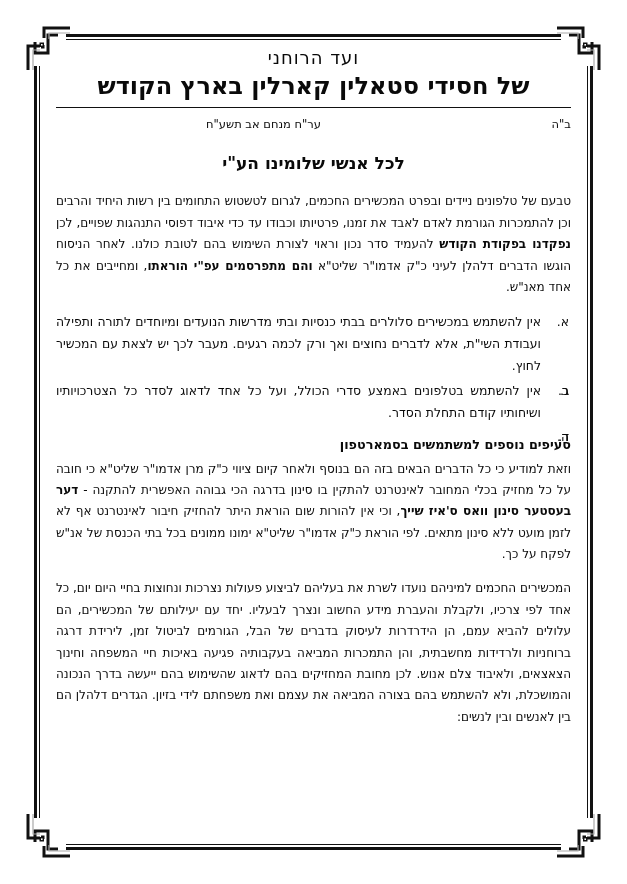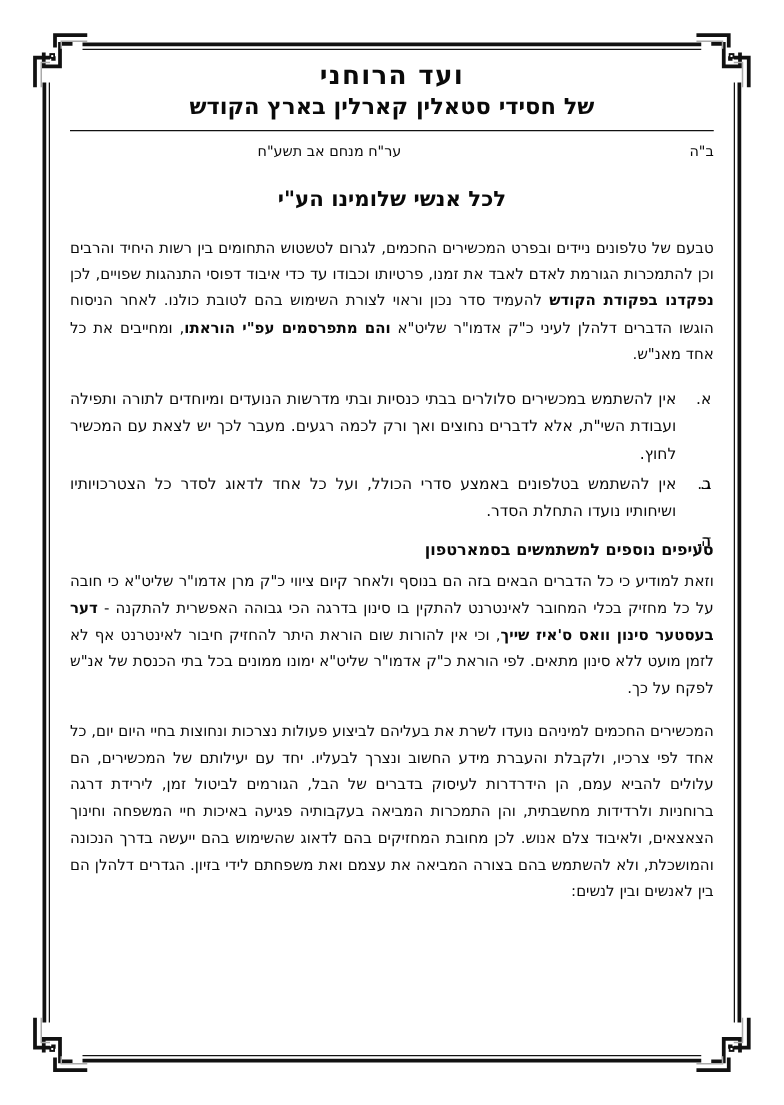--- a/index.html
+++ b/index.html
@@ -70,28 +70,28 @@
     left: 56px;
     right: 56px;
     top: 44px;
     bottom: 48px;
     direction: rtl;
   }
 
   
   .masthead { text-align: center; padding-top: 4px; }
   .masthead-title {
-    font-size: 21px;
-    font-weight: bold;
+    font-size: 18px;
+    font-weight: normal;
     letter-spacing: 1px;
     line-height: 1.15;
     margin: 0 0 3px 0;
   }
   .masthead-sub {
-    font-size: 18px;
+    font-size: 24px;
     font-weight: bold;
     line-height: 1.2;
     margin: 0 0 7px 0;
   }
   .masthead-rule {
     height: 0;
     border-top: 1.6px solid #111;
     margin: 0 0 9px 0;
   }
 
@@ -248,21 +248,21 @@
     <ol class="letter-list">
       <li>
         <span class="marker">א.</span>
         <span>אין להשתמש במכשירים סלולרים בבתי כנסיות ובתי מדרשות הנועדים ומיוחדים לתורה ותפילה ועבודת השי"ת, אלא לדברים נחוצים ואך ורק לכמה רגעים. מעבר לכך יש לצאת עם המכשיר לחוץ.</span>
       </li>
       <li>
         <span class="marker">ב.</span>
       </li>
       <li>
         <span class="marker">ג.</span>
-        <span>אין להשתמש בטלפונים באמצע סדרי הכולל, ועל כל אחד לדאוג לסדר כל הצטרכויותיו ושיחותיו נועדו התחלת הסדר.</span>
+        <span>אין להשתמש בטלפונים באמצע סדרי הכולל, ועל כל אחד לדאוג לסדר כל הצטרכויותיו ושיחותיו קודם התחלת הסדר.</span>
       </li>
       <li>
         <span class="marker">ד.</span>
       </li>
       <li>
         <span class="marker">ה.</span>
       </li>
     </ol>
 
     <h4 class="subheading">סעיפים נוספים למשתמשים בסמארטפון</h4>

